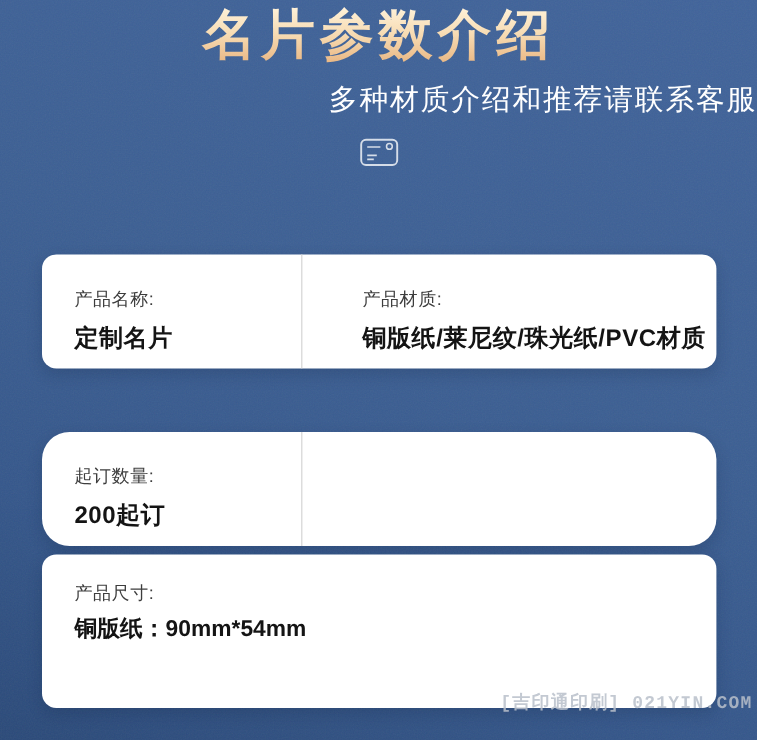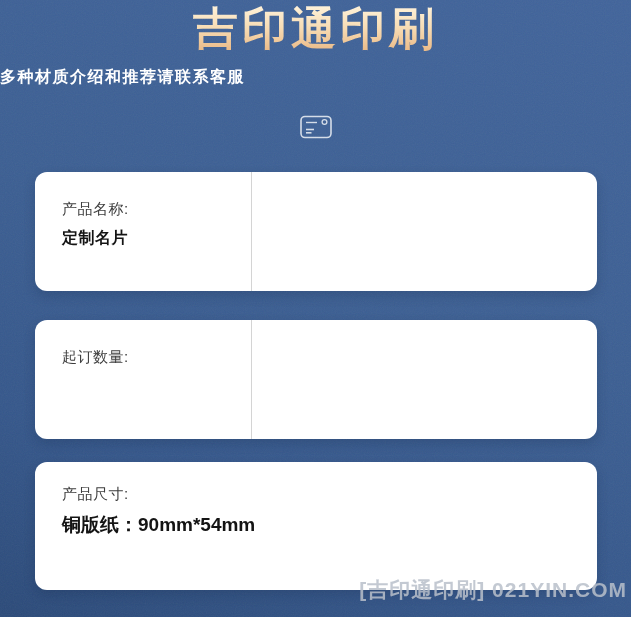--- a/index.html
+++ b/index.html
@@ -12,92 +12,95 @@
   }
   .texture { position:absolute; inset:0; width:100%; height:100%; opacity:.07; pointer-events:none; }
 
   .title {
     position:absolute; top:3px; left:0; width:100%; text-align:center;
     font-size:45px; font-weight:900; letter-spacing:4px; line-height:1.15;
     background:linear-gradient(180deg,#fff4de 0%,#f7dcb4 48%,#e8b480 100%);
     -webkit-background-clip:text; background-clip:text; color:transparent;
   }
   .subtitle {
-    position:absolute; top:67px; left:0; width:100%; text-align:left;
-    font-size:16px; font-weight:700; letter-spacing:1.5px; color:#ffffff;
+    position:absolute; top:67px; left:0; width:100%; text-align:right;
+    font-size:24px; font-weight:400; letter-spacing:1.5px; color:#ffffff;
   }
   .hero-icon {
     position:absolute; top:114px; left:0; width:100%;
     display:flex; justify-content:center;
   }
 
   .card {
     position:absolute; left:35px; width:562px; background:#ffffff;
     border-radius:12px; box-shadow:0 5px 12px rgba(10,25,55,.18);
   }
-  .card-row { height:119px; display:flex; }
+  .card-row { height:95px; display:flex;margin-top:40px; }
   .card-row .cell { height:100%; }
   .card-row .cell.left  { width:217px; border-right:1px solid #d4d4d4; padding:28px 0 0 27px; }
   .card-row .cell.right { flex:1; padding:28px 0 0 50px; }
   #card1 { top:172px; }
-  #card2 { top:320px; }
+  #card2 { top:320px;border-radius:23px; }
 
   .label { font-size:15px; color:#3d3d3d; letter-spacing:.5px; margin-bottom:9px; }
-  .value { font-size:16px; font-weight:700; color:#141414; letter-spacing:.5px; }
+  .value { font-size:20px; font-weight:700; color:#141414; letter-spacing:.5px; }
 
   #card3 { top:462px; height:128px; padding:23px 0 12px 27px; }
   .size-grid {
     display:grid; grid-template-columns:252px 1fr;
     row-gap:7px; font-size:19px; font-weight:700; color:#141414; line-height:23px;
   }
 
   .watermark {
     position:absolute; top:576px; right:4px;
-    font-size:21px; font-weight:700; letter-spacing:1px;
-    color:rgba(184,191,202,.85); white-space:nowrap;
+    font-size:15px; font-weight:700; letter-spacing:1px;
+    color:rgba(184,191,202,.85); white-space:nowrap;font-family:Liberation Mono, monospace;
   }
 </style>
 </head>
 <body>
 
 <div class="page">
 
   <svg class="texture" xmlns="http://www.w3.org/2000/svg">
     <filter id="noise">
         <feTurbulence type="fractalNoise" baseFrequency="0.9" numOctaves="2"></feTurbulence>
       </filter>
     <rect width="100%" height="100%" filter="url(#noise)"></rect>
   </svg>
 
-  <h1 class="title">吉印通印刷</h1>
+  <h1 class="title">名片参数介绍</h1>
 
   <div class="subtitle">多种材质介绍和推荐请联系客服</div>
 
   <div class="hero-icon">
     <svg width="34" height="26" viewBox="0 0 34 26" fill="none" xmlns="http://www.w3.org/2000/svg">
       <rect x="2" y="2.5" width="30" height="21" rx="4" stroke="rgba(255,255,255,0.78)" stroke-width="1.6"></rect>
       <line x1="7" y1="8.5" x2="18" y2="8.5" stroke="rgba(255,255,255,0.78)" stroke-width="1.4"></line>
       <circle cx="25.5" cy="8" r="2.4" stroke="rgba(255,255,255,0.78)" stroke-width="1.3"></circle>
       <line x1="7" y1="15.5" x2="15" y2="15.5" stroke="rgba(255,255,255,0.78)" stroke-width="1.6"></line>
       <line x1="7" y1="18.8" x2="12.5" y2="18.8" stroke="rgba(255,255,255,0.78)" stroke-width="1.6"></line>
     </svg>
   </div>
 
   <section class="card card-row" id="card1">
     <div class="cell left">
       <div class="label">产品名称:</div>
       <div class="value">定制名片</div>
     </div>
     <div class="cell right">
+      <div class="label">产品材质:</div>
+      <div class="value">铜版纸/莱尼纹/珠光纸/PVC材质</div>
     </div>
   </section>
 
   <section class="card card-row" id="card2">
     <div class="cell left">
       <div class="label">起订数量:</div>
+      <div class="value">200起订</div>
     </div>
   </section>
 
   <section class="card" id="card3">
     <div class="label">产品尺寸:</div>
     <div class="size-grid">
       <div class="size-item">铜版纸：90mm*54mm</div>
     </div>
   </section>
 

